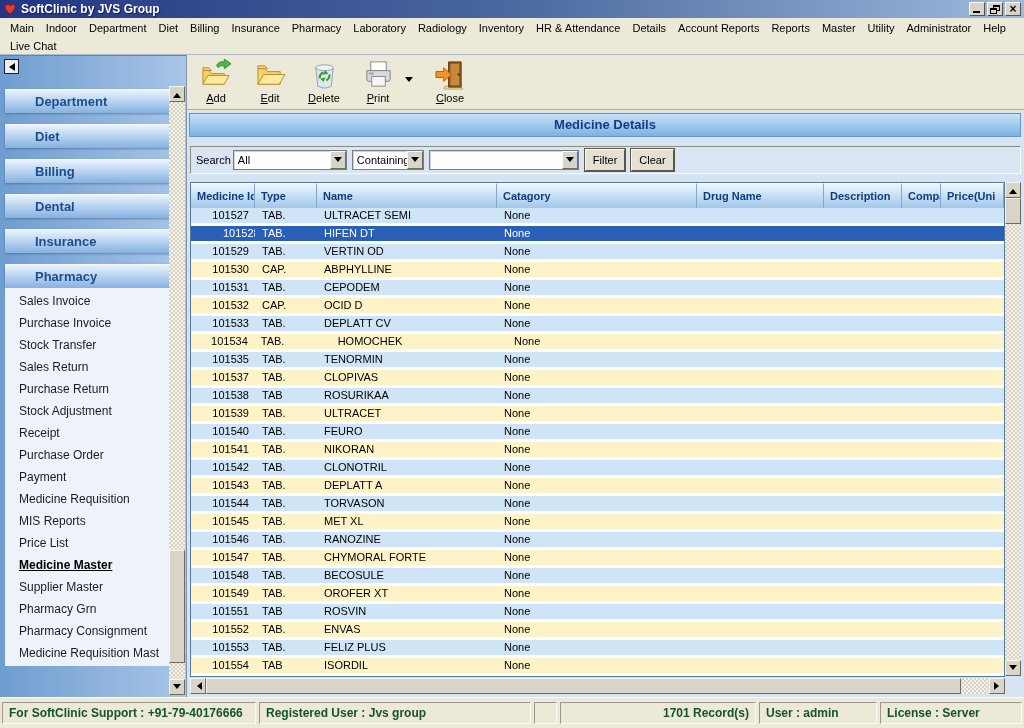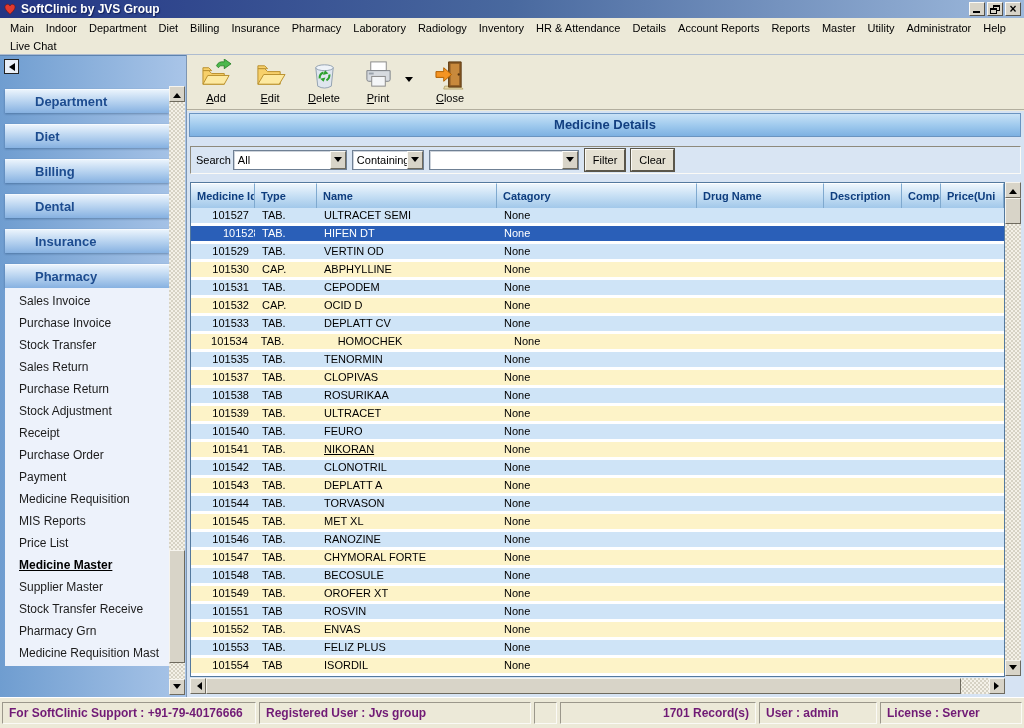--- a/index.html
+++ b/index.html
@@ -104,21 +104,21 @@
   .h-btn { position:absolute; top:0; width:16px; height:16px; background:#d8d4c8;
     border:1px solid; border-color:#f6f4ee #6e6a5e #6e6a5e #f6f4ee; display:flex; align-items:center; justify-content:center; }
   .h-btn.left { left:0; } .h-btn.right { right:0; }
   .h-thumb { position:absolute; top:0; left:16px; right:44px; height:16px; background:#d8d4c8;
     border:1px solid; border-color:#f6f4ee #6e6a5e #6e6a5e #f6f4ee; }
 
   
   .statusbar { position:absolute; left:0; right:0; bottom:0; height:31px; background:#ece9d8;
     border-top:1px solid #fff; display:flex; align-items:center; gap:3px; padding:0 2px; }
   .st-panel { height:22px; line-height:20px; border:1px solid; border-color:#9b978b #fbfaf6 #fbfaf6 #9b978b;
-    padding:0 6px; font-weight:bold; font-size:12px; color:#701a75; white-space:nowrap; overflow:hidden; }
+    padding:0 6px; font-weight:bold; font-size:12px; color:#14532d; white-space:nowrap; overflow:hidden; }
   .stw1 { width:254px; } .stw2 { width:272px; } .stw3 { width:23px; }
   .stw4 { width:196px; text-align:right; } .stw5 { width:118px; } .stw6 { flex:1; }
 </style>
 </head>
 <body>
 
 <div class="titlebar">
   <span class="app-icon">
     <svg viewBox="0 0 16 16">
         <path d="M8 14 C2 9 1 5 3.5 3.2 C5.5 1.8 7.3 3 8 4.5 C8.7 3 10.5 1.8 12.5 3.2 C15 5 14 9 8 14 z" fill="#e23a2e" stroke="#7a1410" stroke-width="0.8"></path>
@@ -180,22 +180,22 @@
         <div class="sb-item">Purchase Return</div>
         <div class="sb-item">Stock Adjustment</div>
         <div class="sb-item">Receipt</div>
         <div class="sb-item">Purchase Order</div>
         <div class="sb-item">Payment</div>
         <div class="sb-item">Medicine Requisition</div>
         <div class="sb-item">MIS Reports</div>
         <div class="sb-item">Price List</div>
         <div class="sb-item active">Medicine Master</div>
         <div class="sb-item">Supplier Master</div>
-        <div class="sb-item">Stock Transfer Receive</div>
         <div class="sb-item">Pharmacy Grn</div>
+        <div class="sb-item">Pharmacy Consignment</div>
         <div class="sb-item">Medicine Requisition Mast</div>
       </div>
     </div>
   <div class="sb-scroll">
     <div class="sb-btn up">
         <span class="tri-up"></span>
       </div>
     <div class="sb-track">
       <div class="sb-thumb" style="top:448px;height:113px;"></div>
     </div>
@@ -433,21 +433,21 @@
           <div class="td" style="width: 180px;">FEURO</div>
           <div class="td" style="width: 200px;">None</div>
           <div class="td" style="width: 127px;"></div>
           <div class="td" style="width: 78px;"></div>
           <div class="td" style="width: 39px;"></div>
           <div class="td" style="width: 63px;"></div>
         </div>
         <div class="tr odd">
           <div class="td num" style="width: 64px;">101541</div>
           <div class="td" style="width: 62px;">TAB.</div>
-          <div class="td" style="width: 180px; text-decoration: underline;">NIKORAN</div>
+          <div class="td" style="width: 180px;">NIKORAN</div>
           <div class="td" style="width: 200px;">None</div>
           <div class="td" style="width: 127px;"></div>
           <div class="td" style="width: 78px;"></div>
           <div class="td" style="width: 39px;"></div>
           <div class="td" style="width: 63px;"></div>
         </div>
         <div class="tr even">
           <div class="td num" style="width: 64px;">101542</div>
           <div class="td" style="width: 62px;">TAB.</div>
           <div class="td" style="width: 180px;">CLONOTRIL</div>

